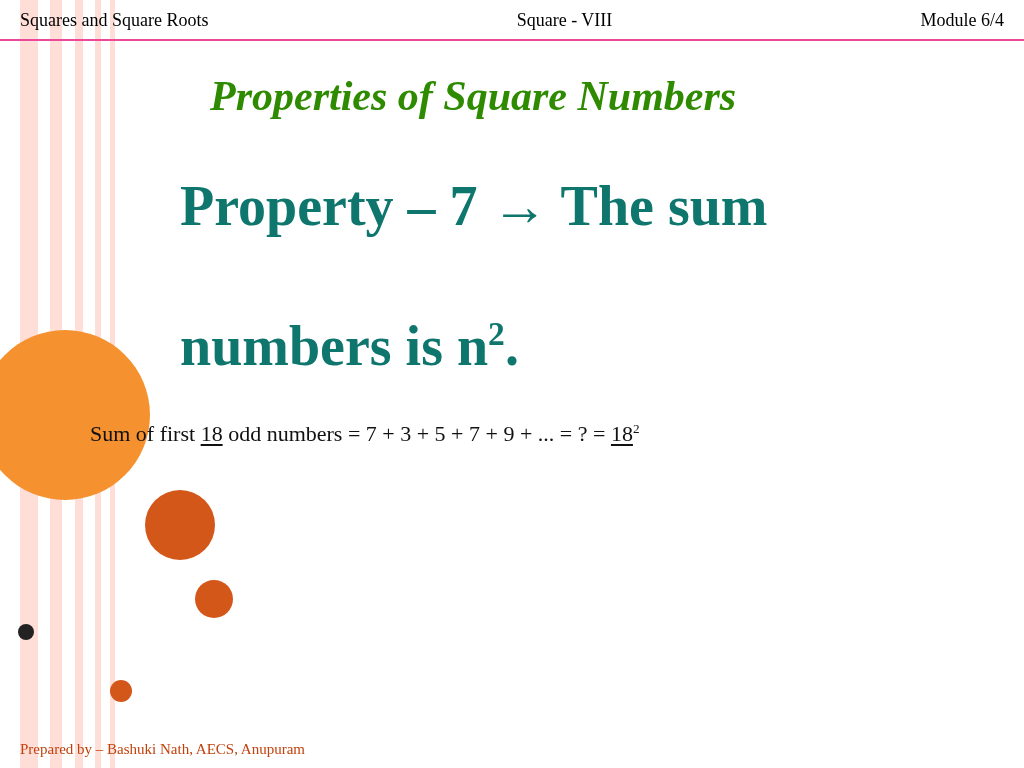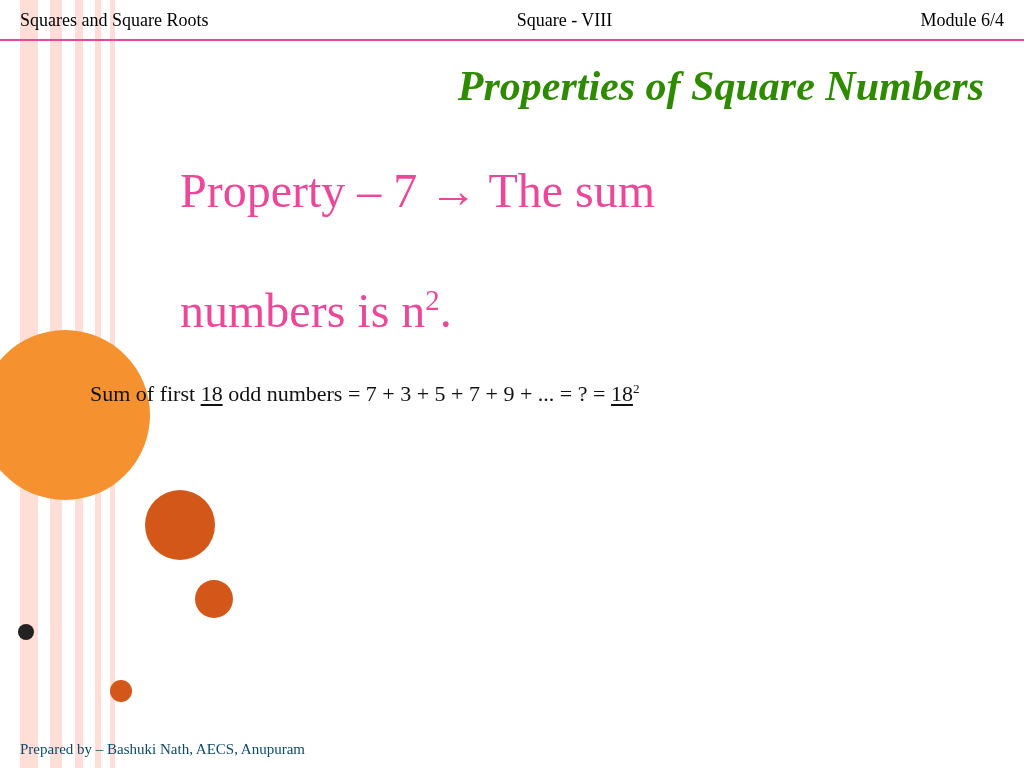--- a/index.html
+++ b/index.html
@@ -113,30 +113,31 @@
     .main-content {
       position: relative;
       z-index: 2;
       padding: 20px 40px 20px 210px;
     }
 
     .slide-title {
       font-size: 42px;
       font-weight: bold;
       color: #2e8b00;
-      text-align: right;
+      text-align: left;
+      margin-top: 10px;
       margin-bottom: 50px;
       font-style: italic;
       line-height: 1.2;
     }
 
     .property-text {
-      font-size: 48px;
-      font-weight: normal;
-      color: #ec4899;
+      font-size: 56px;
+      font-weight: bold;
+      color: #0f766e;
       line-height: 1.25;
       margin-left: -30px;
     }
 
     .sum-line {
       position: relative;
       z-index: 2;
       margin-top: 20px;
       margin-left: 90px;
       font-size: 22px;
@@ -148,21 +149,21 @@
       font-weight: normal;
       text-decoration: underline;
     }
 
     
     .footer {
       position: absolute;
       bottom: 10px;
       left: 20px;
       font-size: 15px;
-      color: #0c4a6e;
+      color: #c2410c;
       z-index: 2;
       font-family: 'Times New Roman', Times, serif;
     }
 
     sup {
       font-size: 0.6em;
       vertical-align: super;
     }
   </style>
 </head>

